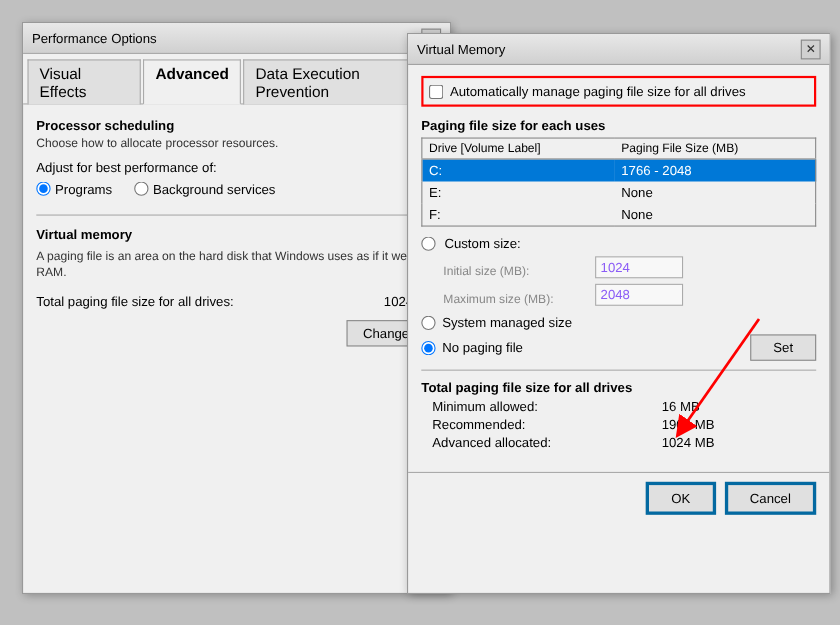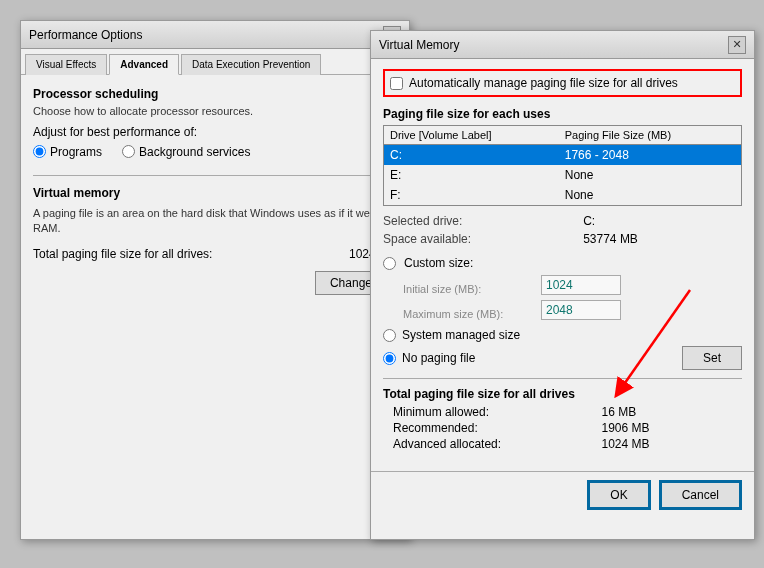--- a/index.html
+++ b/index.html
@@ -60,21 +60,21 @@
       background: #f0f0f0;
       border-bottom: 1px solid #aaa;
     }
 
     .tab {
       padding: 4px 10px;
       border: 1px solid #aaa;
       border-bottom: none;
       background: #e0e0e0;
       cursor: pointer;
-      font-size: 10px;
+      font-size: 14px;
       margin-right: 2px;
       position: relative;
       top: 1px;
     }
 
     .tab.active {
       background: #f0f0f0;
       border-bottom: 1px solid #f0f0f0;
       z-index: 1;
       font-weight: bold;
@@ -257,21 +257,21 @@
       font-size: 11px;
       color: #888;
     }
 
     .size-input {
       width: 80px;
       border: 1px solid #aaa;
       padding: 2px 4px;
       font-size: 12px;
       background: #f8f8f8;
-      color: #0f766e;
+      color: #8b5cf6;
     }
 
     .radio-section {
       margin-bottom: 8px;
     }
 
     .radio-line {
       display: flex;
       align-items: center;
       gap: 6px;
@@ -423,26 +423,20 @@
           <td>E:</td>
           <td>None</td>
         </tr>
         <tr>
           <td>F:</td>
           <td>None</td>
         </tr>
       </tbody>
     </table>
 
-    <div class="info-grid">
-      <span class="info-label">Selected drive:</span>
-      <span class="info-value">C:</span>
-      <span class="info-label">Space available:</span>
-      <span class="info-value">53774 MB</span>
-    </div>
 
     <div class="size-section">
       <div class="size-row">
         <input type="radio" name="sizeopt" style="">
         <span>Custom size:</span>
       </div>
       <div class="size-row" style="padding-left:20px;">
         <label>Initial size (MB):</label>
         <input class="size-input" type="text" value="1024" style="">
       </div>

